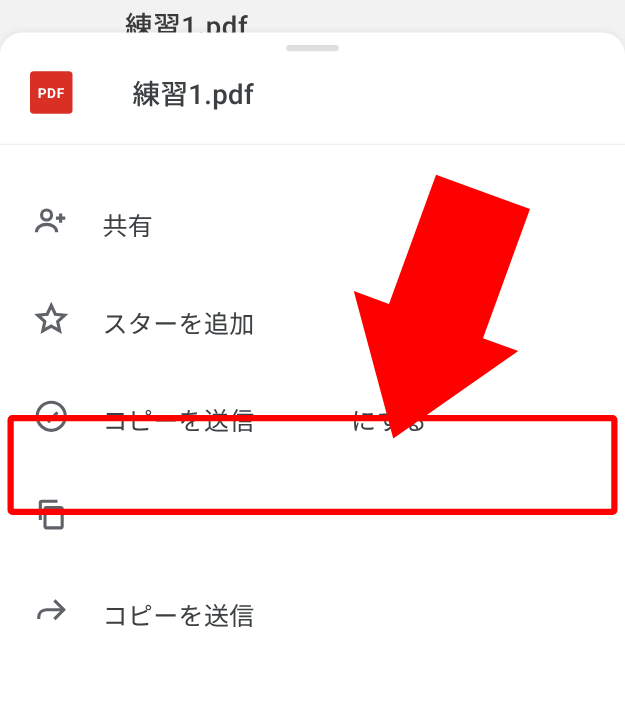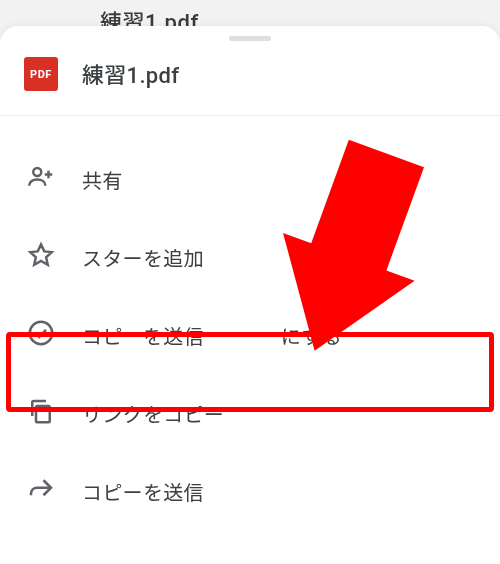--- a/index.html
+++ b/index.html
@@ -23,22 +23,23 @@
     box-shadow: 0 -1px 6px rgba(0,0,0,0.06);
     display: flex; flex-direction: column;
   }
 
   .handle {
     width: 42px; height: 5px; background: #dedede; border-radius: 3px;
     margin: 10px auto 6px auto;
   }
 
   .header {
-    display: flex; 
+    display: flex; align-items: center;
     padding: 10px 24px 24px 24px;
+    gap: 24px;
   }
   .header .pdf-badge {
     width: 34px; height: 34px; background: #d93025; border-radius: 3px;
     display: flex; align-items: center; justify-content: center;
     color: #fff; font-size: 11px; font-weight: 700; letter-spacing: 0.5px;
   }
   .header .title {
     margin-left: 24px; font-size: 22px; color: #3c4043; font-weight: 500;
     letter-spacing: 0.3px;
   }
@@ -138,21 +139,20 @@
     </li>
 
 
     <li class="menu-item">
       <span class="icon">
         <svg viewBox="0 0 24 24" fill="none" stroke="currentColor" stroke-width="2">
           <rect x="8" y="8" width="11" height="13" rx="1"></rect>
           <path d="M5 16V5a1 1 0 0 1 1-1h10"></path>
         </svg>
       </span>
-      <span class="label">リンクをコピー</span>
     </li>
 
     <li class="menu-item">
       <span class="icon">
         <svg viewBox="0 0 24 24" fill="none" stroke="currentColor" stroke-width="2">
           <path d="M14 5l6 6-6 6"></path>
           <path d="M20 11H9c-3 0-5 2-5 5v1"></path>
         </svg>
       </span>
       <span class="label">コピーを送信</span>

